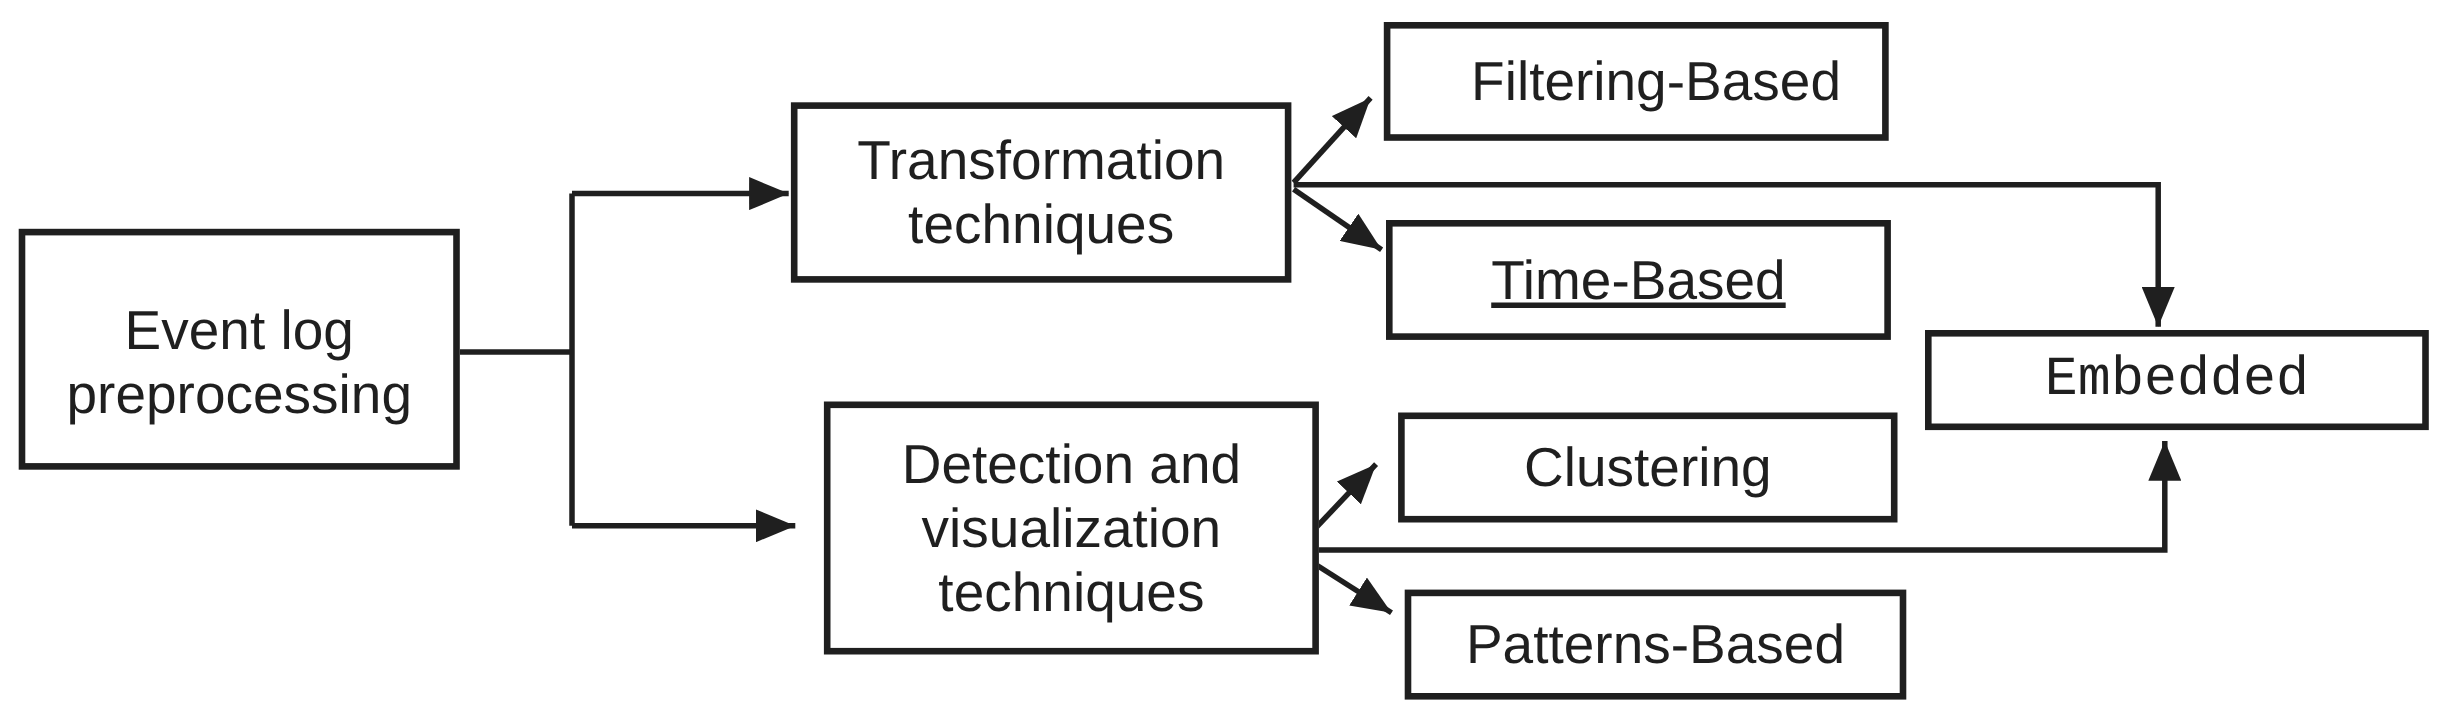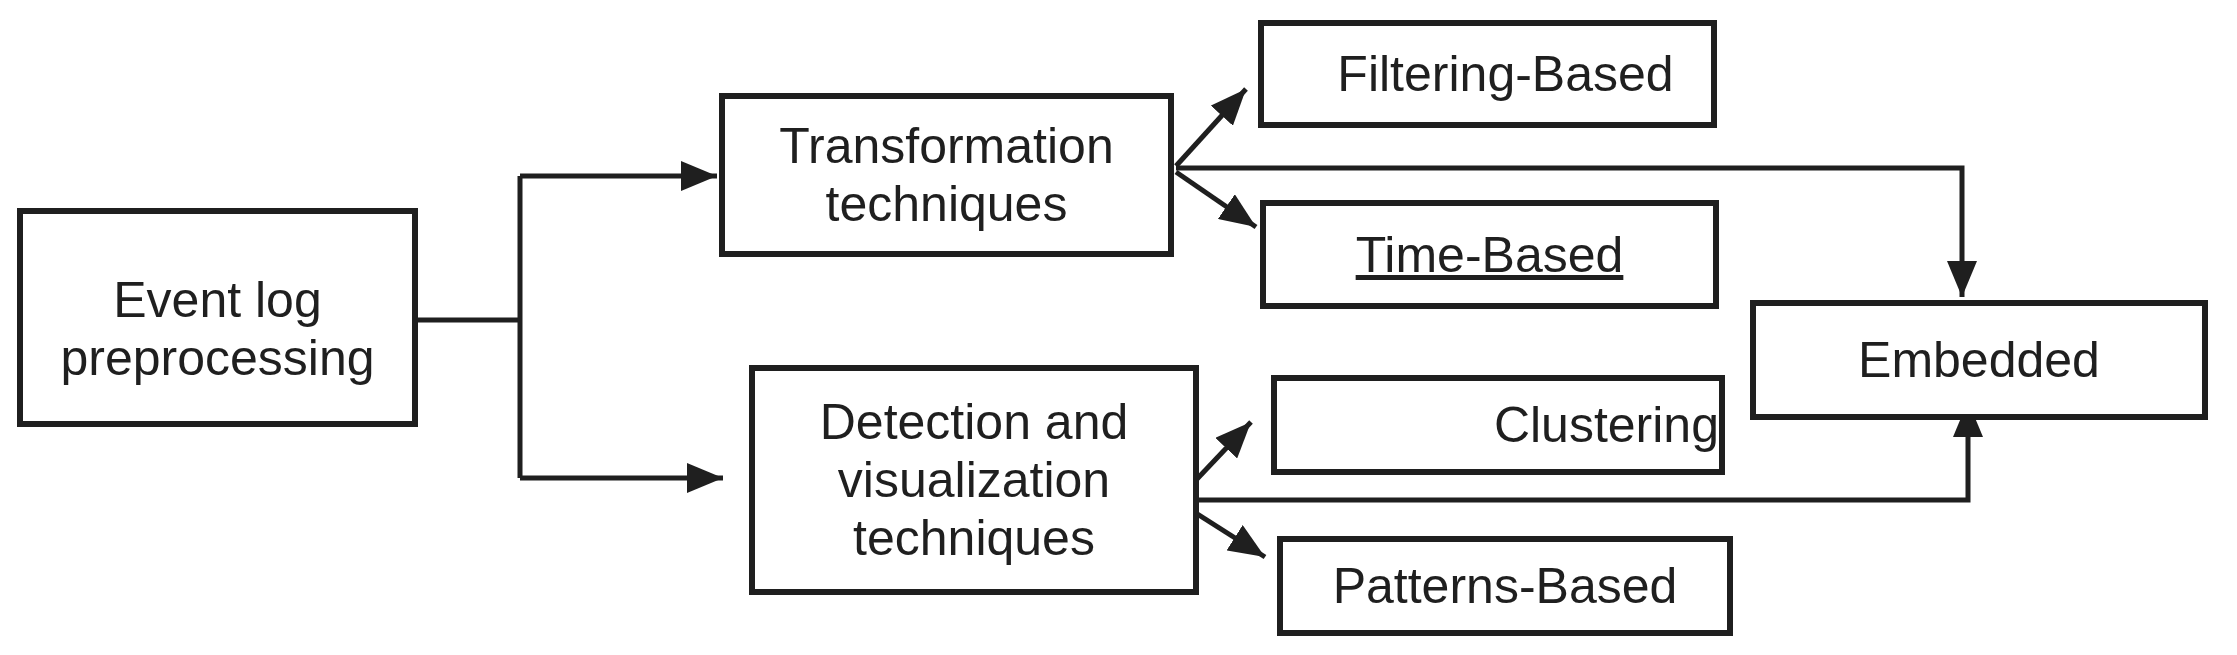--- a/index.html
+++ b/index.html
@@ -39,23 +39,23 @@
     white-space: pre-line;
     color: #1f1f1f;
   }
   
   .n-event-log      { left: 17px;   top: 208px; width: 401px; height: 219px;
                       align-items: center; padding-top: 22px; }
   .n-transformation { left: 719px;  top: 93px;  width: 455px; height: 164px; }
   .n-detection      { left: 725px;  top: 365px; width: 450px; height: 230px; margin-left: 24px; }
   .n-filtering      { left: 1258px; top: 20px;  width: 459px; height: 108px; padding-left: 36px; }
   .n-time           { left: 1260px; top: 200px; width: 459px; height: 109px; text-decoration: underline; }
-  .n-clustering     { left: 1271px; top: 375px; width: 454px; height: 100px; justify-content: flex-end; }
+  .n-clustering     { left: 1271px; top: 375px; width: 454px; height: 100px; }
   .n-patterns       { left: 1277px; top: 536px; width: 456px; height: 100px; }
-  .n-embedded       { left: 1750px; top: 300px; width: 458px; height: 120px; }
+  .n-embedded       { left: 1750px; top: 300px; width: 458px; height: 91px; font-family: Liberation Mono, monospace; }
 </style>
 </head>
 <body>
 
 <div class="stage">
 
   <svg class="connectors" viewBox="0 0 2237 655" aria-hidden="true">
     <defs>
       <marker id="arrowhead" markerUnits="userSpaceOnUse" markerWidth="36" markerHeight="30" viewBox="0 0 36 30" refX="36" refY="15" orient="auto">
         <path d="M0,0 L36,15 L0,30 Z" fill="#1f1f1f"></path>

